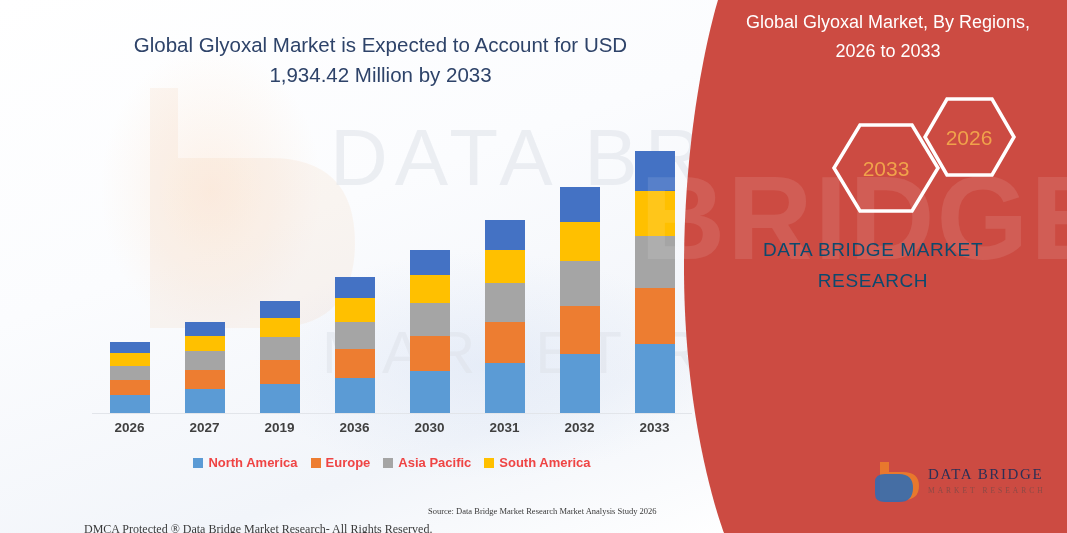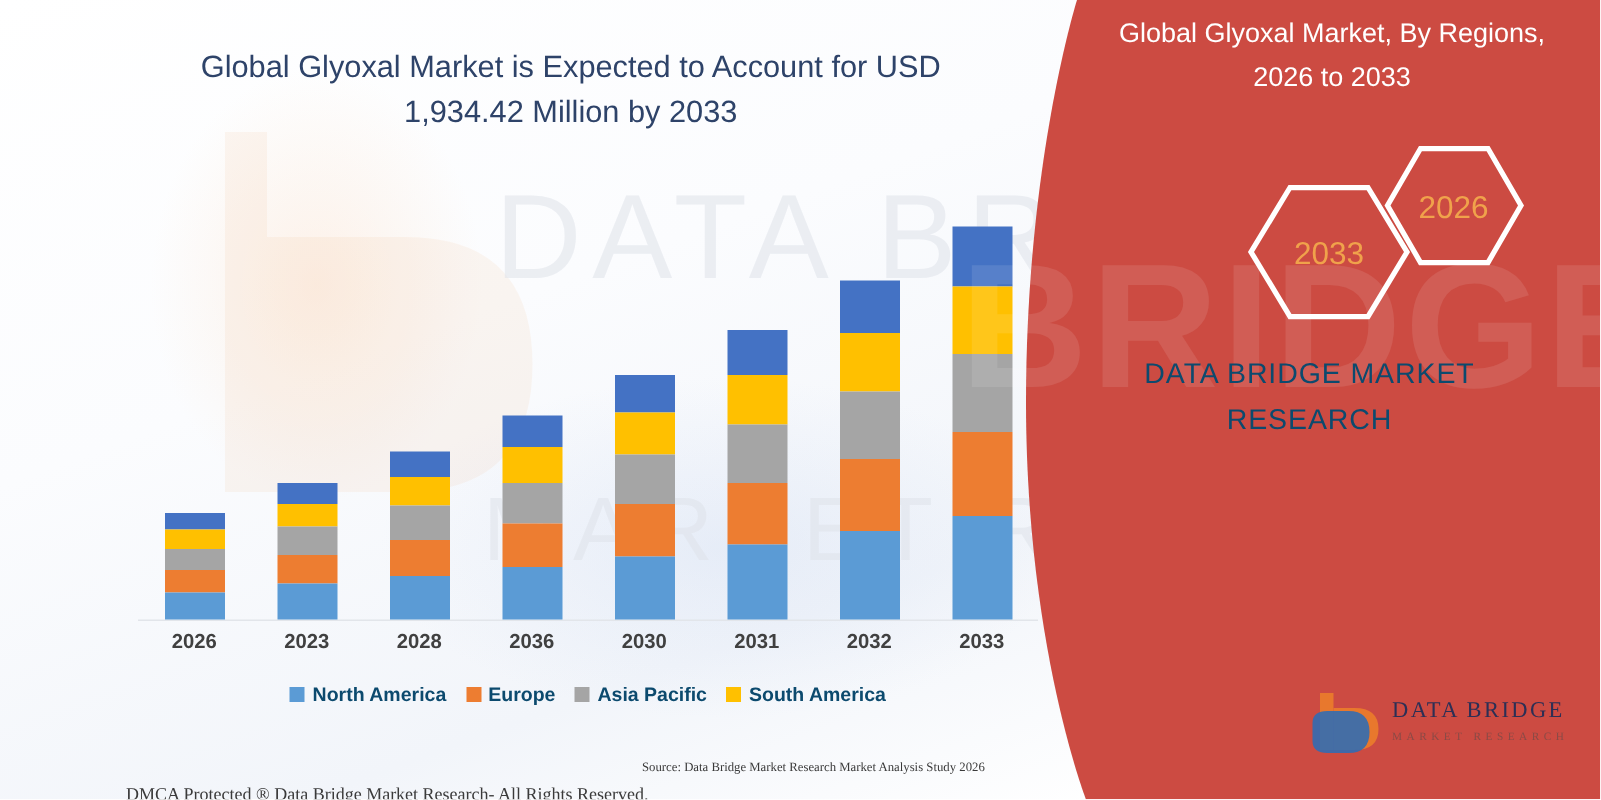--- a/index.html
+++ b/index.html
@@ -36,21 +36,21 @@
   .bar{width:40px;display:flex;flex-direction:column-reverse;}
   .seg{width:100%;}
 
   .xlabels{position:absolute;left:92px;top:420px;width:600px;display:flex;}
   .xlabel{flex:1 1 0;text-align:center;color:#404040;font-size:13.5px;font-weight:bold;}
 
   .legend{position:absolute;left:92px;top:455px;width:600px;display:flex;
           justify-content:center;align-items:center;gap:13px;}
   .lg-item{display:flex;align-items:center;gap:5px;}
   .lg-swatch{width:10px;height:10px;display:inline-block;}
-  .lg-text{color:#0c4a6e;font-size:13px;font-weight:bold;white-space:nowrap;}
+  .lg-text{color:#ef4444;font-size:13px;font-weight:bold;white-space:nowrap;}
 
   .footer{position:absolute;left:0;top:506px;width:718px;height:20px;}
   .foot-l{position:absolute;left:84px;top:16px;color:#3a3a3a;font-size:12px;
           font-family:"Liberation Serif",serif;white-space:nowrap;}
   .foot-r{position:absolute;left:428px;top:0;color:#3a3a3a;font-size:8.5px;
           font-family:"Liberation Serif",serif;white-space:nowrap;}
 
   
   .right-panel{position:absolute;left:640px;top:0;width:427px;height:533px;}
   .right-svg{position:absolute;left:0;top:0;}
@@ -164,22 +164,22 @@
             <div class="seg" style="height: 68.5772px; background: rgb(91, 155, 213);"></div>
             <div class="seg" style="height: 56.2685px; background: rgb(237, 125, 49);"></div>
             <div class="seg" style="height: 51.8725px; background: rgb(165, 165, 165);"></div>
             <div class="seg" style="height: 44.8389px; background: rgb(255, 192, 0);"></div>
             <div class="seg" style="height: 40.443px; background: rgb(68, 114, 196);"></div>
           </div>
         </div>
       </div>
     <div class="xlabels" id="xlabels">
         <div class="xlabel">2026</div>
-        <div class="xlabel">2023</div>
-        <div class="xlabel">2028</div>
+        <div class="xlabel">2027</div>
+        <div class="xlabel">2019</div>
         <div class="xlabel">2036</div>
         <div class="xlabel">2030</div>
         <div class="xlabel">2031</div>
         <div class="xlabel">2032</div>
         <div class="xlabel">2033</div>
       </div>
     <div class="legend" id="legend">
         <div class="lg-item">
           <span class="lg-swatch" style="background: rgb(91, 155, 213);"></span>
           <span class="lg-text">North America</span>

